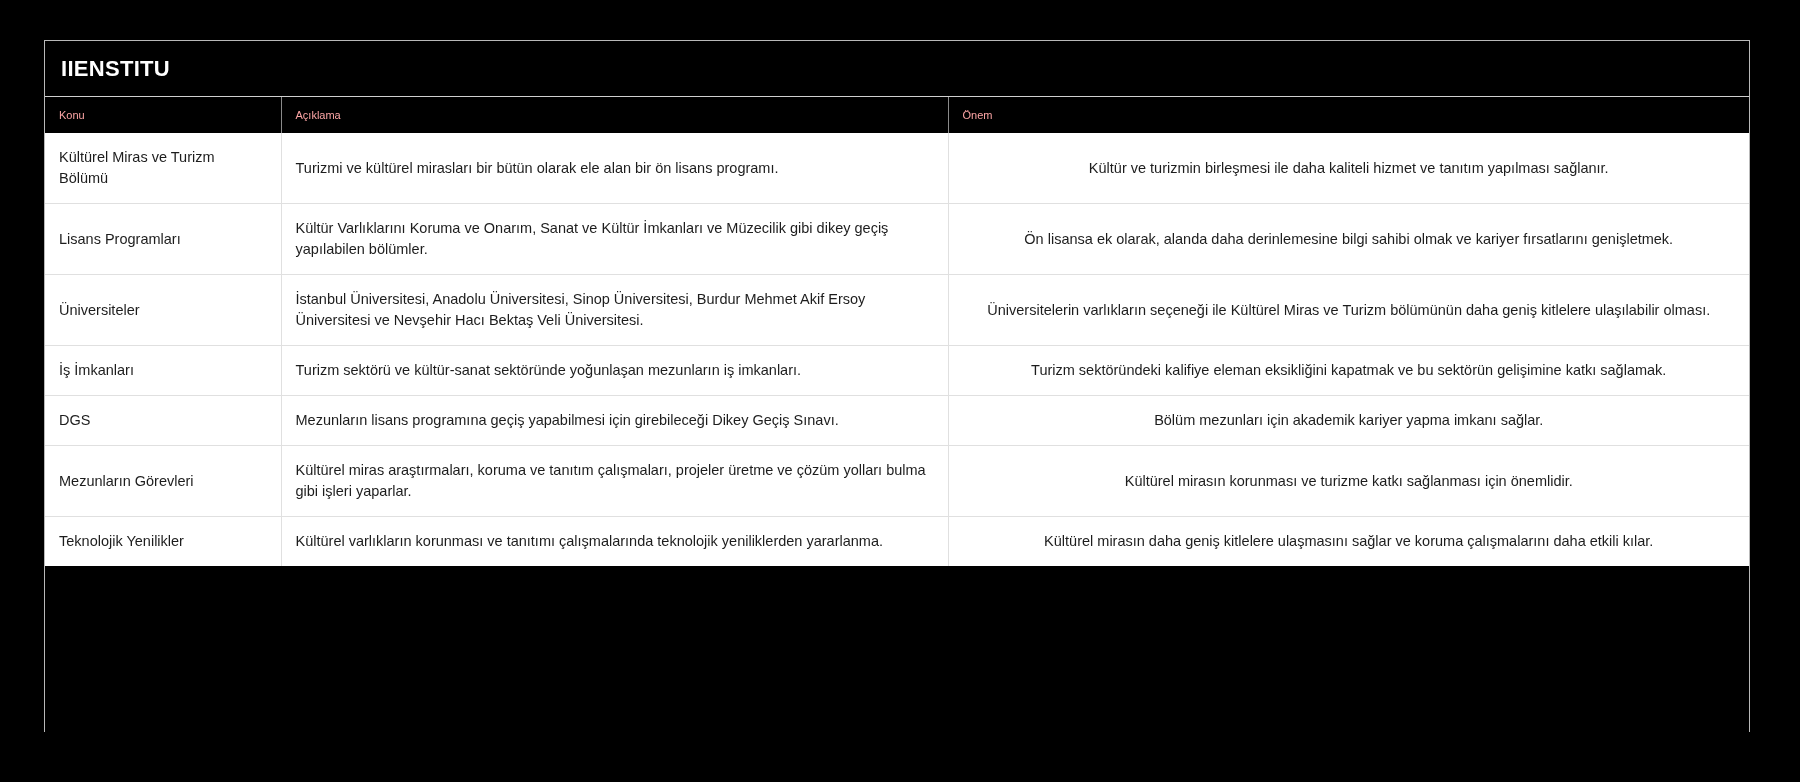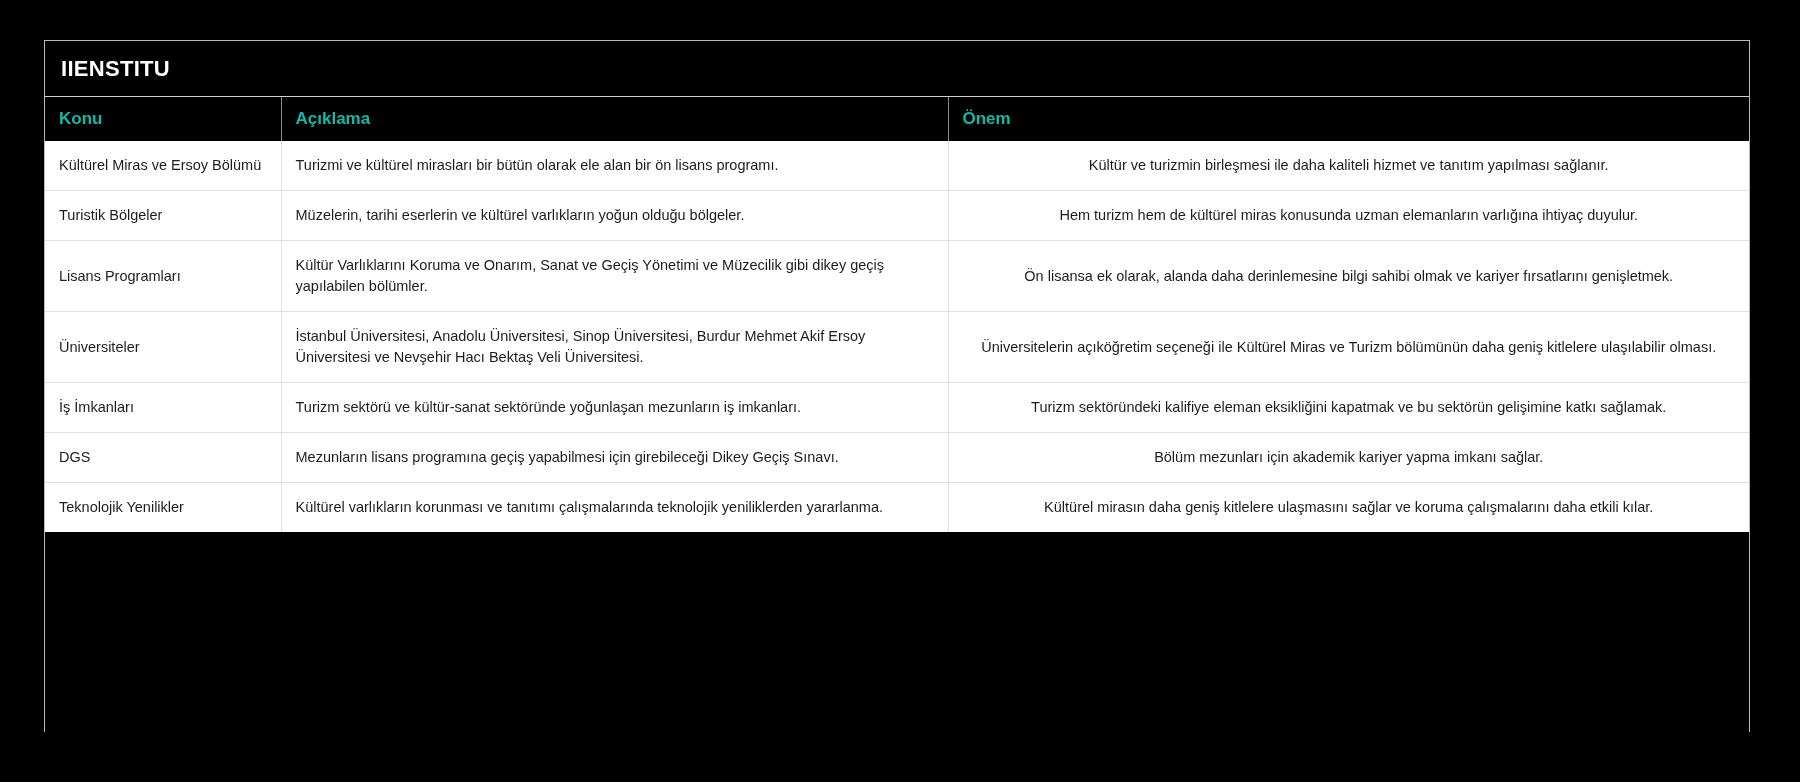--- a/index.html
+++ b/index.html
@@ -43,23 +43,23 @@
     letter-spacing: 0.3px;
   }
   table.data-table {
     width: 100%;
     border-collapse: collapse;
     table-layout: fixed;
     background: #ffffff;
   }
   table.data-table thead th {
     background: #000000;
-    color: #14b8a6;
-    font-size: 17px;
-    font-weight: bold;
+    color: #fca5a5;
+    font-size: 11px;
+    font-weight: normal;
     text-align: left;
     padding: 12px 14px;
     vertical-align: middle;
     border-right: 1px solid #8a8a8a;
   }
   table.data-table thead th:last-child { border-right: none; }
   table.data-table tbody td {
     font-size: 14.5px;
     color: #1d1d1d;
     padding: 14px 14px;
@@ -93,48 +93,48 @@
       </colgroup>
       <thead>
         <tr>
           <th>Konu</th>
           <th>Açıklama</th>
           <th>Önem</th>
         </tr>
       </thead>
       <tbody>
         <tr>
-          <td>Kültürel Miras ve Ersoy Bölümü</td>
+          <td>Kültürel Miras ve Turizm Bölümü</td>
           <td>Turizmi ve kültürel mirasları bir bütün olarak ele alan bir ön lisans programı.</td>
           <td>Kültür ve turizmin birleşmesi ile daha kaliteli hizmet ve tanıtım yapılması sağlanır.</td>
         </tr>
         <tr>
-          <td>Turistik Bölgeler</td>
-          <td>Müzelerin, tarihi eserlerin ve kültürel varlıkların yoğun olduğu bölgeler.</td>
-          <td>Hem turizm hem de kültürel miras konusunda uzman elemanların varlığına ihtiyaç duyulur.</td>
-        </tr>
-        <tr>
           <td>Lisans Programları</td>
-          <td>Kültür Varlıklarını Koruma ve Onarım, Sanat ve Geçiş Yönetimi ve Müzecilik gibi dikey geçiş yapılabilen bölümler.</td>
+          <td>Kültür Varlıklarını Koruma ve Onarım, Sanat ve Kültür İmkanları ve Müzecilik gibi dikey geçiş yapılabilen bölümler.</td>
           <td>Ön lisansa ek olarak, alanda daha derinlemesine bilgi sahibi olmak ve kariyer fırsatlarını genişletmek.</td>
         </tr>
         <tr>
           <td>Üniversiteler</td>
           <td>İstanbul Üniversitesi, Anadolu Üniversitesi, Sinop Üniversitesi, Burdur Mehmet Akif Ersoy Üniversitesi ve Nevşehir Hacı Bektaş Veli Üniversitesi.</td>
-          <td>Üniversitelerin açıköğretim seçeneği ile Kültürel Miras ve Turizm bölümünün daha geniş kitlelere ulaşılabilir olması.</td>
+          <td>Üniversitelerin varlıkların seçeneği ile Kültürel Miras ve Turizm bölümünün daha geniş kitlelere ulaşılabilir olması.</td>
         </tr>
         <tr>
           <td>İş İmkanları</td>
           <td>Turizm sektörü ve kültür-sanat sektöründe yoğunlaşan mezunların iş imkanları.</td>
           <td>Turizm sektöründeki kalifiye eleman eksikliğini kapatmak ve bu sektörün gelişimine katkı sağlamak.</td>
         </tr>
         <tr>
           <td>DGS</td>
           <td>Mezunların lisans programına geçiş yapabilmesi için girebileceği Dikey Geçiş Sınavı.</td>
           <td>Bölüm mezunları için akademik kariyer yapma imkanı sağlar.</td>
+        </tr>
+        <tr>
+          <td>Mezunların Görevleri</td>
+          <td>Kültürel miras araştırmaları, koruma ve tanıtım çalışmaları, projeler üretme ve çözüm yolları bulma gibi işleri yaparlar.</td>
+          <td>Kültürel mirasın korunması ve turizme katkı sağlanması için önemlidir.</td>
         </tr>
         <tr>
           <td>Teknolojik Yenilikler</td>
           <td>Kültürel varlıkların korunması ve tanıtımı çalışmalarında teknolojik yeniliklerden yararlanma.</td>
           <td>Kültürel mirasın daha geniş kitlelere ulaşmasını sağlar ve koruma çalışmalarını daha etkili kılar.</td>
         </tr>
       </tbody>
     </table>
 
   </div>

